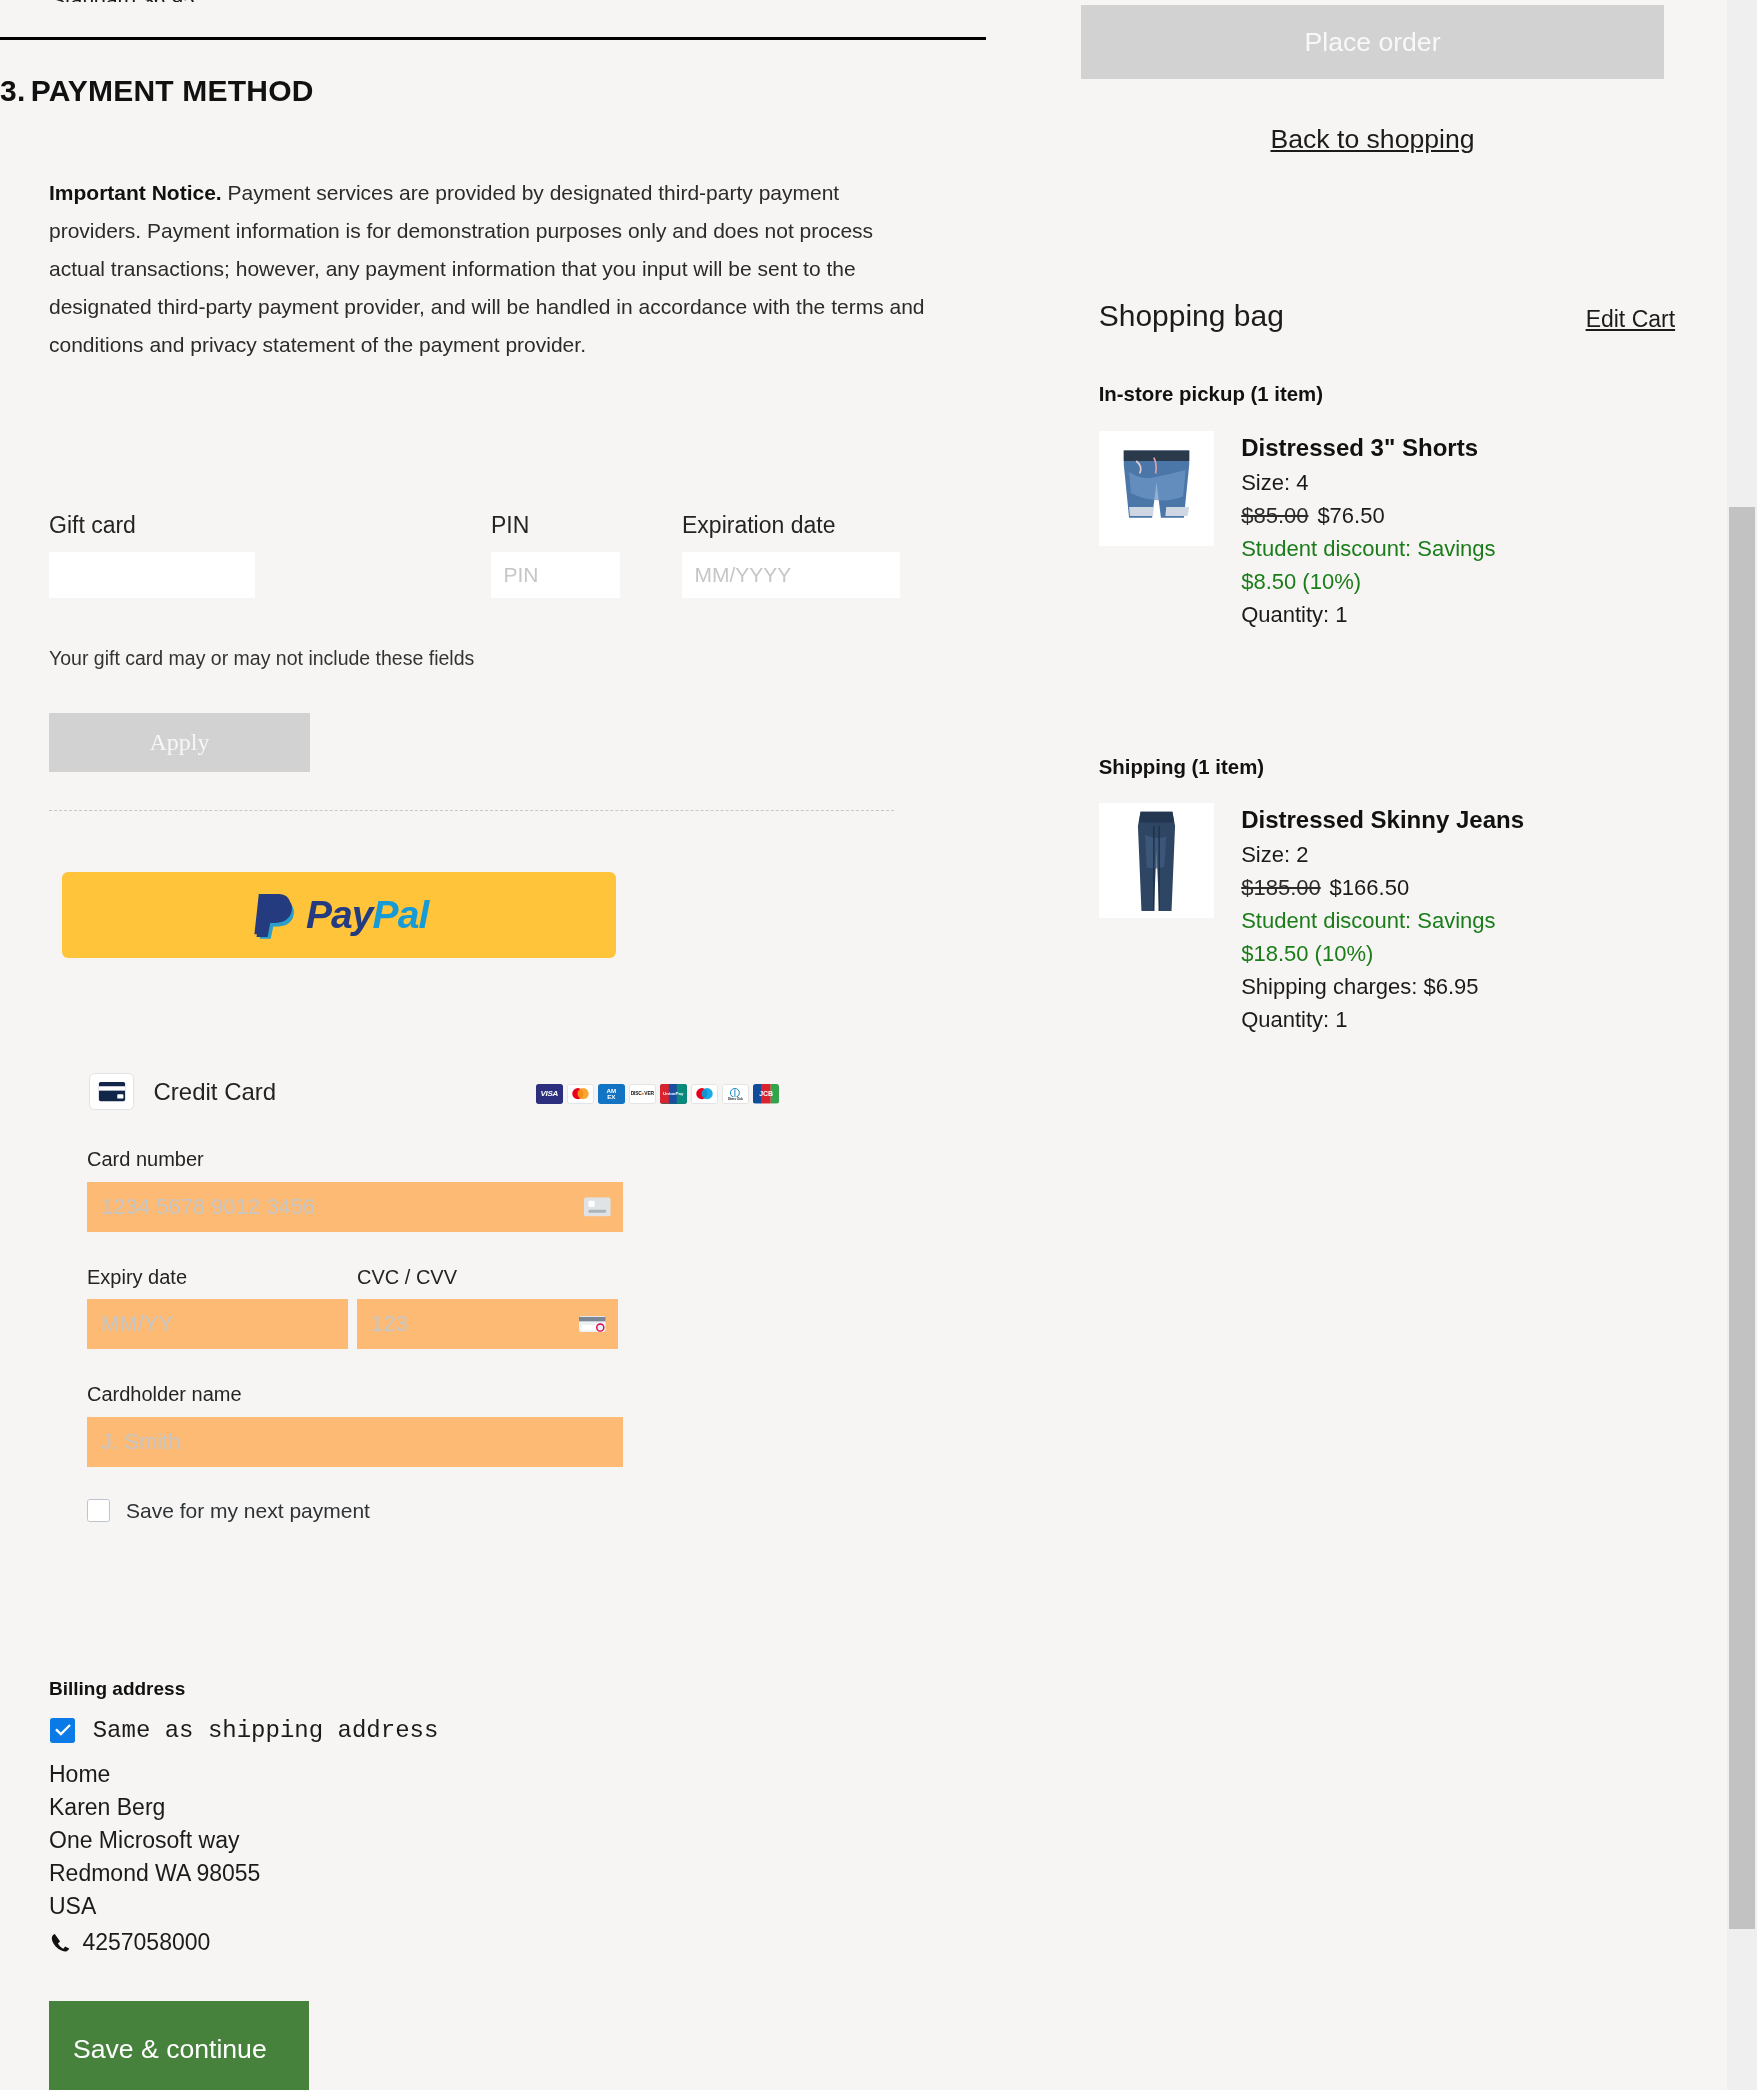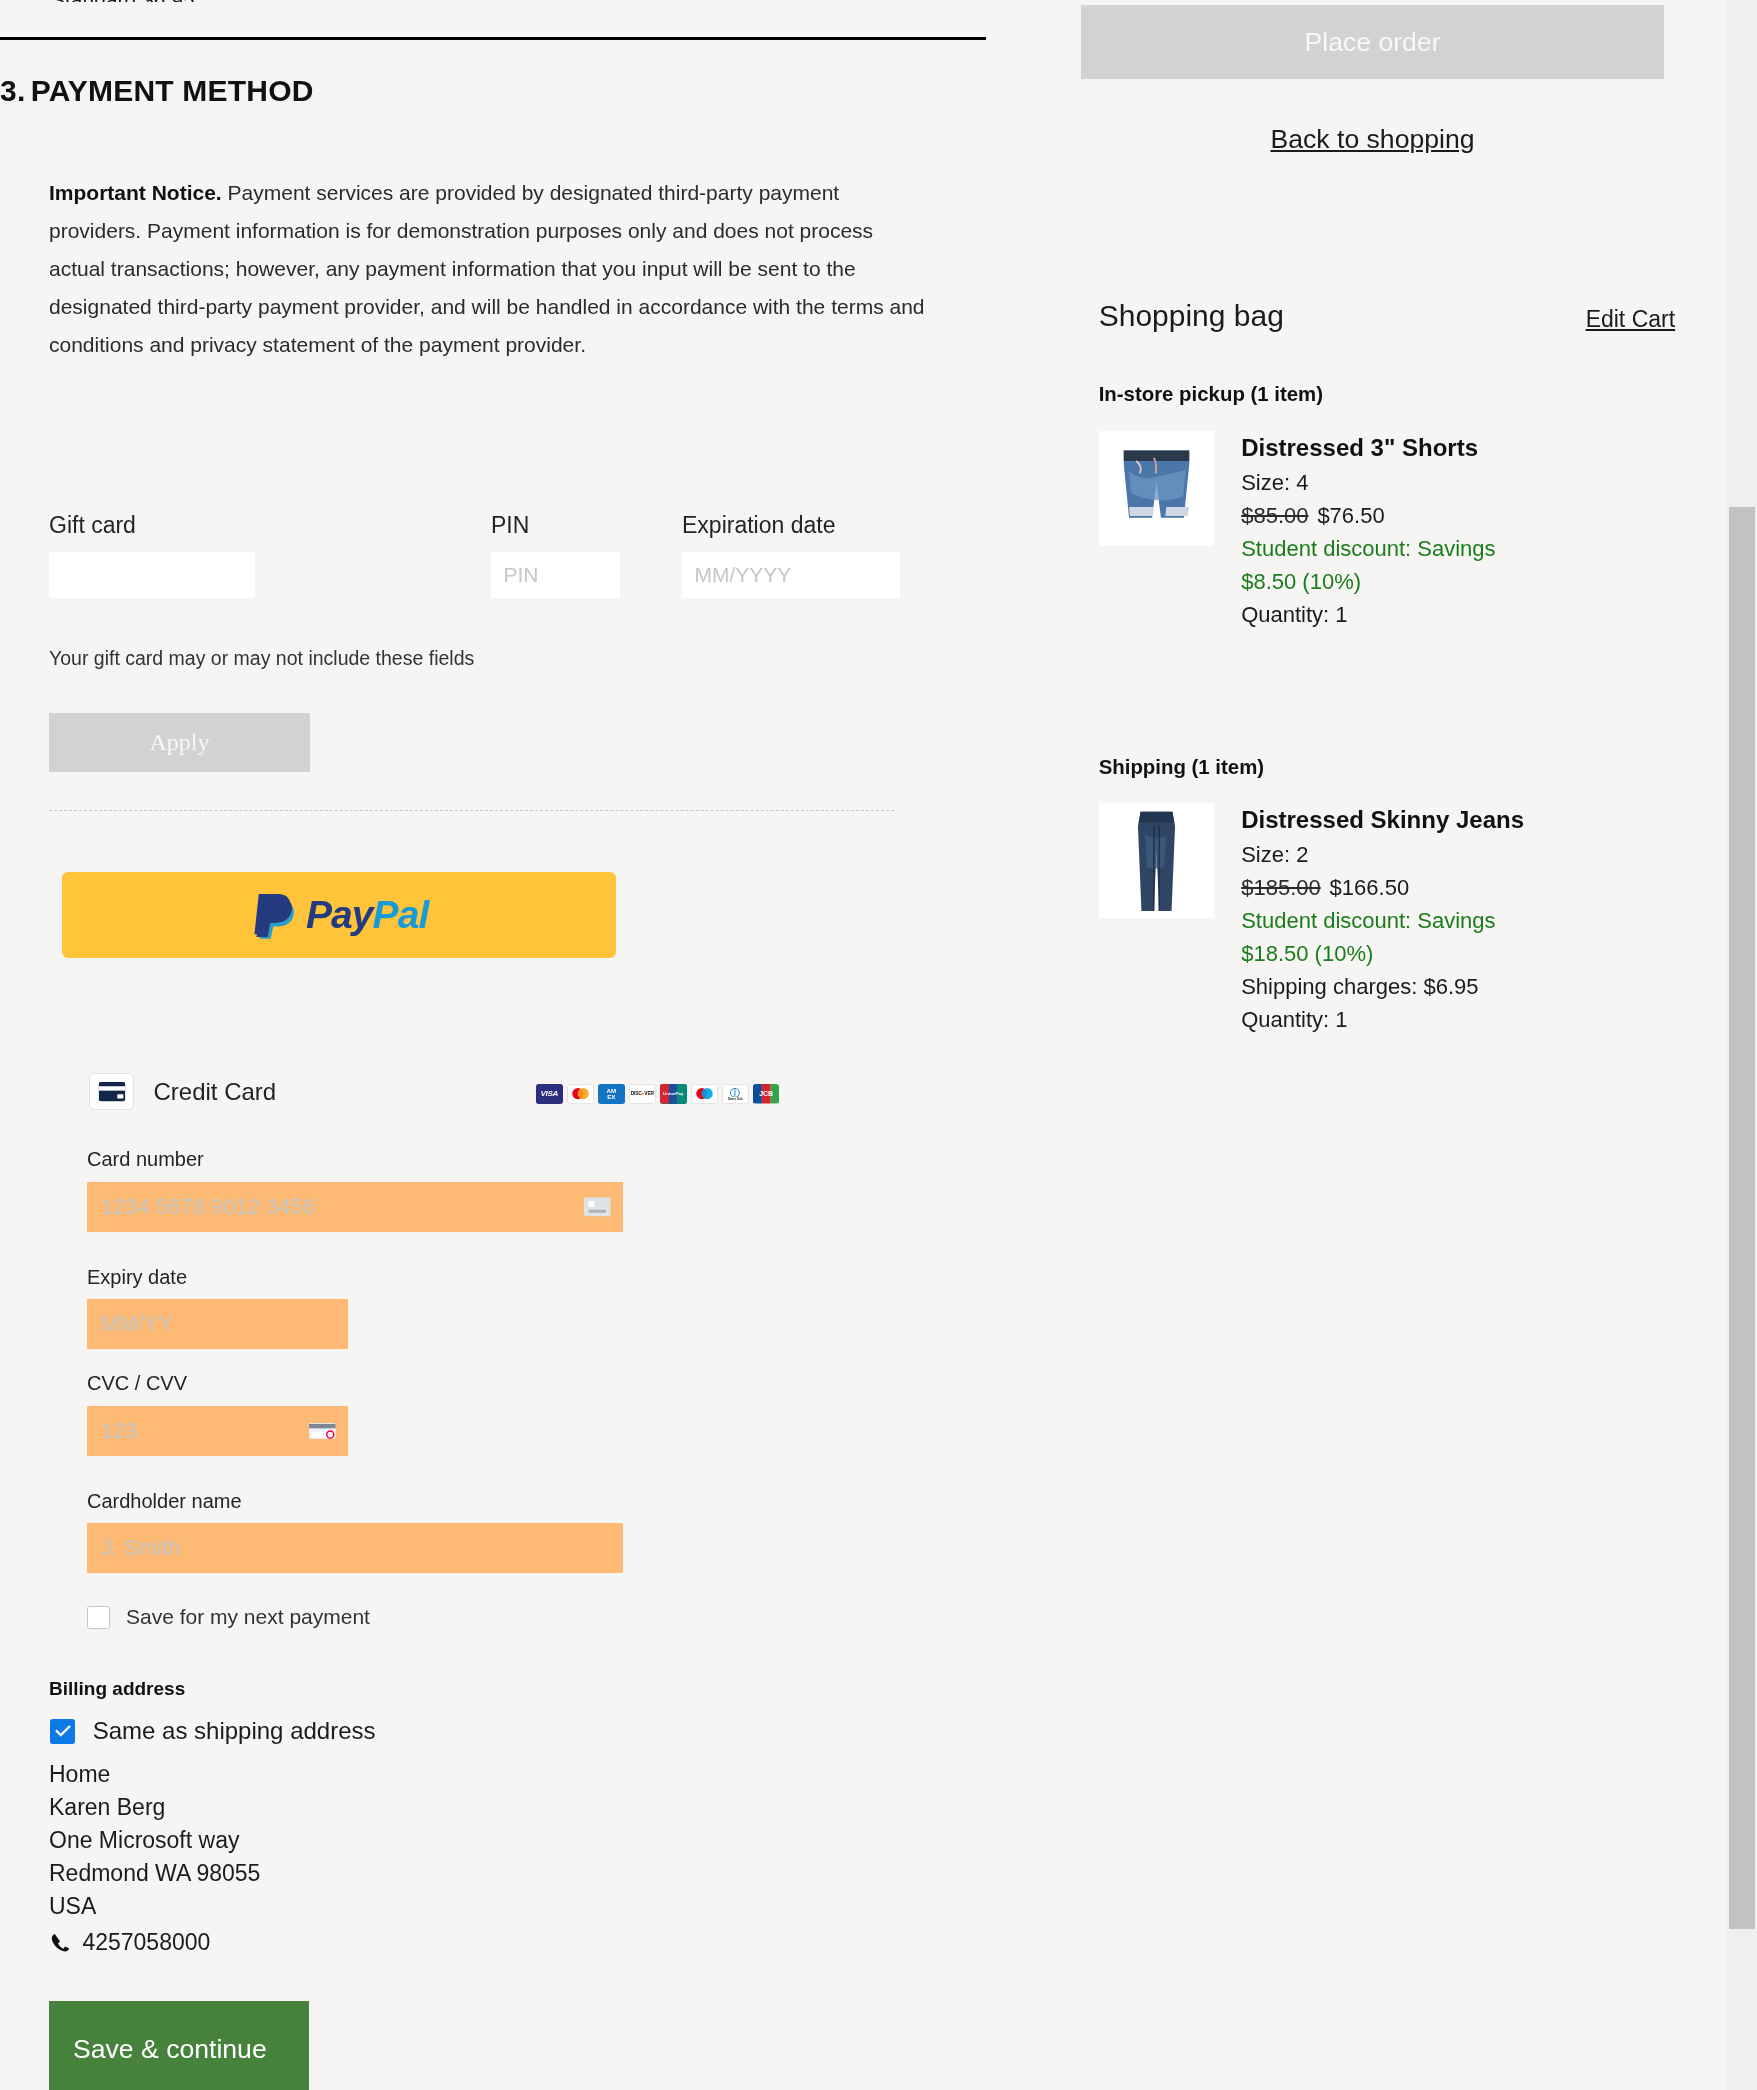--- a/index.html
+++ b/index.html
@@ -213,21 +213,21 @@
     font-family: "Liberation Sans", sans-serif;
     font-size: 22px;
     color: #1b1b1b;
     width: 100%;
     padding: 0 14px;
     box-sizing: border-box;
   }
   .cc-input-wrap input::placeholder { color: #c5c5c5; }
   .in-icon { position: absolute; right: 12.4px; top: 50%; transform: translateY(-50%); }
 
-  .row-two { display: flex; gap: 23px; margin-top: 34px; flex-direction: column; }
+  .row-two { display: flex; gap: 9px; margin-top: 34px; }
   .row-two > div { }
   .save-next {
     display: flex; align-items: center; gap: 16px;
     margin-top: 32px;
   }
   .chk-empty {
     width: 23px; height: 23px;
     border: 1.8px solid #bfc4cb;
     border-radius: 2.7px;
     background: #fff;
@@ -244,21 +244,21 @@
     position: absolute; left: 50px; top: 1717px;
     display: flex; align-items: center; gap: 17.7px;
   }
   .chk-on {
     width: 25px; height: 25px;
     background: #0a7ae6;
     border-radius: 2.7px;
     display: flex; align-items: center; justify-content: center;
     box-sizing: border-box;
   }
-  .same-as span { font-size: 24px; color: #1b1b1b; }
+  .same-as span { font-size: 24px; color: #1b1b1b; font-family: Liberation Mono, monospace; }
 
   .addr {
     position: absolute; left: 49px; top: 1758px;
     font-size: 23px; line-height: 33px; color: #1b1b1b;
   }
   .addr .phone-line { display: flex; align-items: center; gap: 12.4px; margin-top: 2.7px; }
 
   .save-cont {
     position: absolute; left: 49px; top: 2001px;
     width: 260px; height: 96px;

